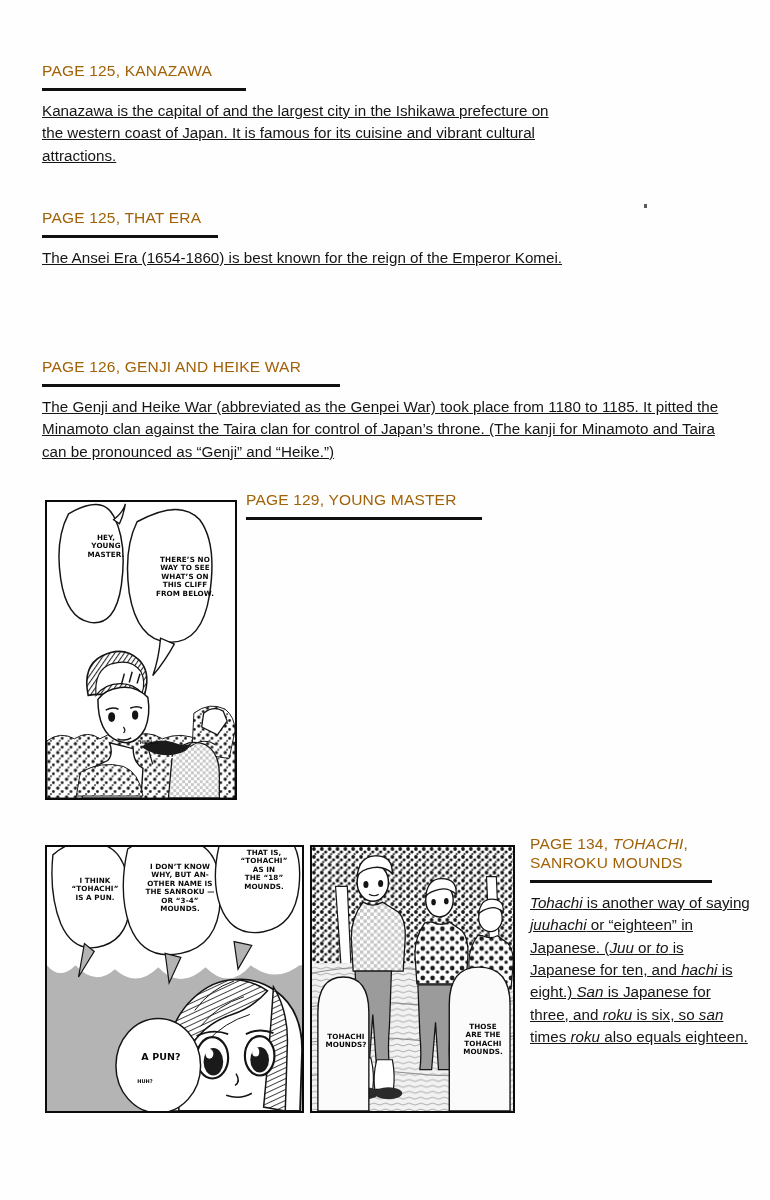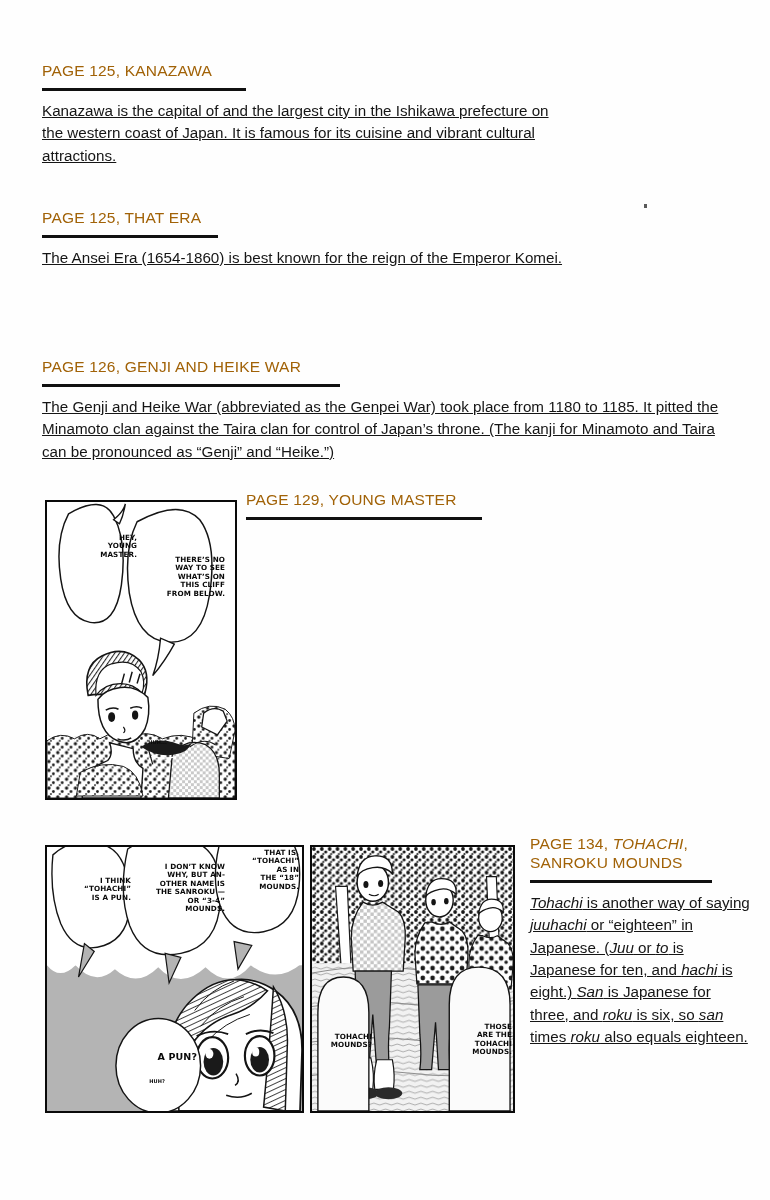--- a/index.html
+++ b/index.html
@@ -67,21 +67,21 @@
     box-sizing: border-box;
   }
   #panel-1 { left: 0; top: 0; width: 192px; height: 300px; }
   #panel-2a { left: 0; top: 0; width: 259px; height: 268px; }
   #panel-2b { left: 265px; top: 0; width: 205px; height: 268px; }
 
   .panel svg { display: block; width: 100%; height: 100%; }
 
   .speech-text {
     position: absolute;
-    text-align: right;
+    text-align: center;
     font-family: "DejaVu Sans", sans-serif;
     font-weight: bold;
     color: #0a0a0a;
     line-height: 1.18;
     letter-spacing: 0.1px;
     white-space: pre-line;
     pointer-events: none;
   }
   .sz-7 { font-size: 7.2px; }
   .sz-5 { font-size: 5px; }

